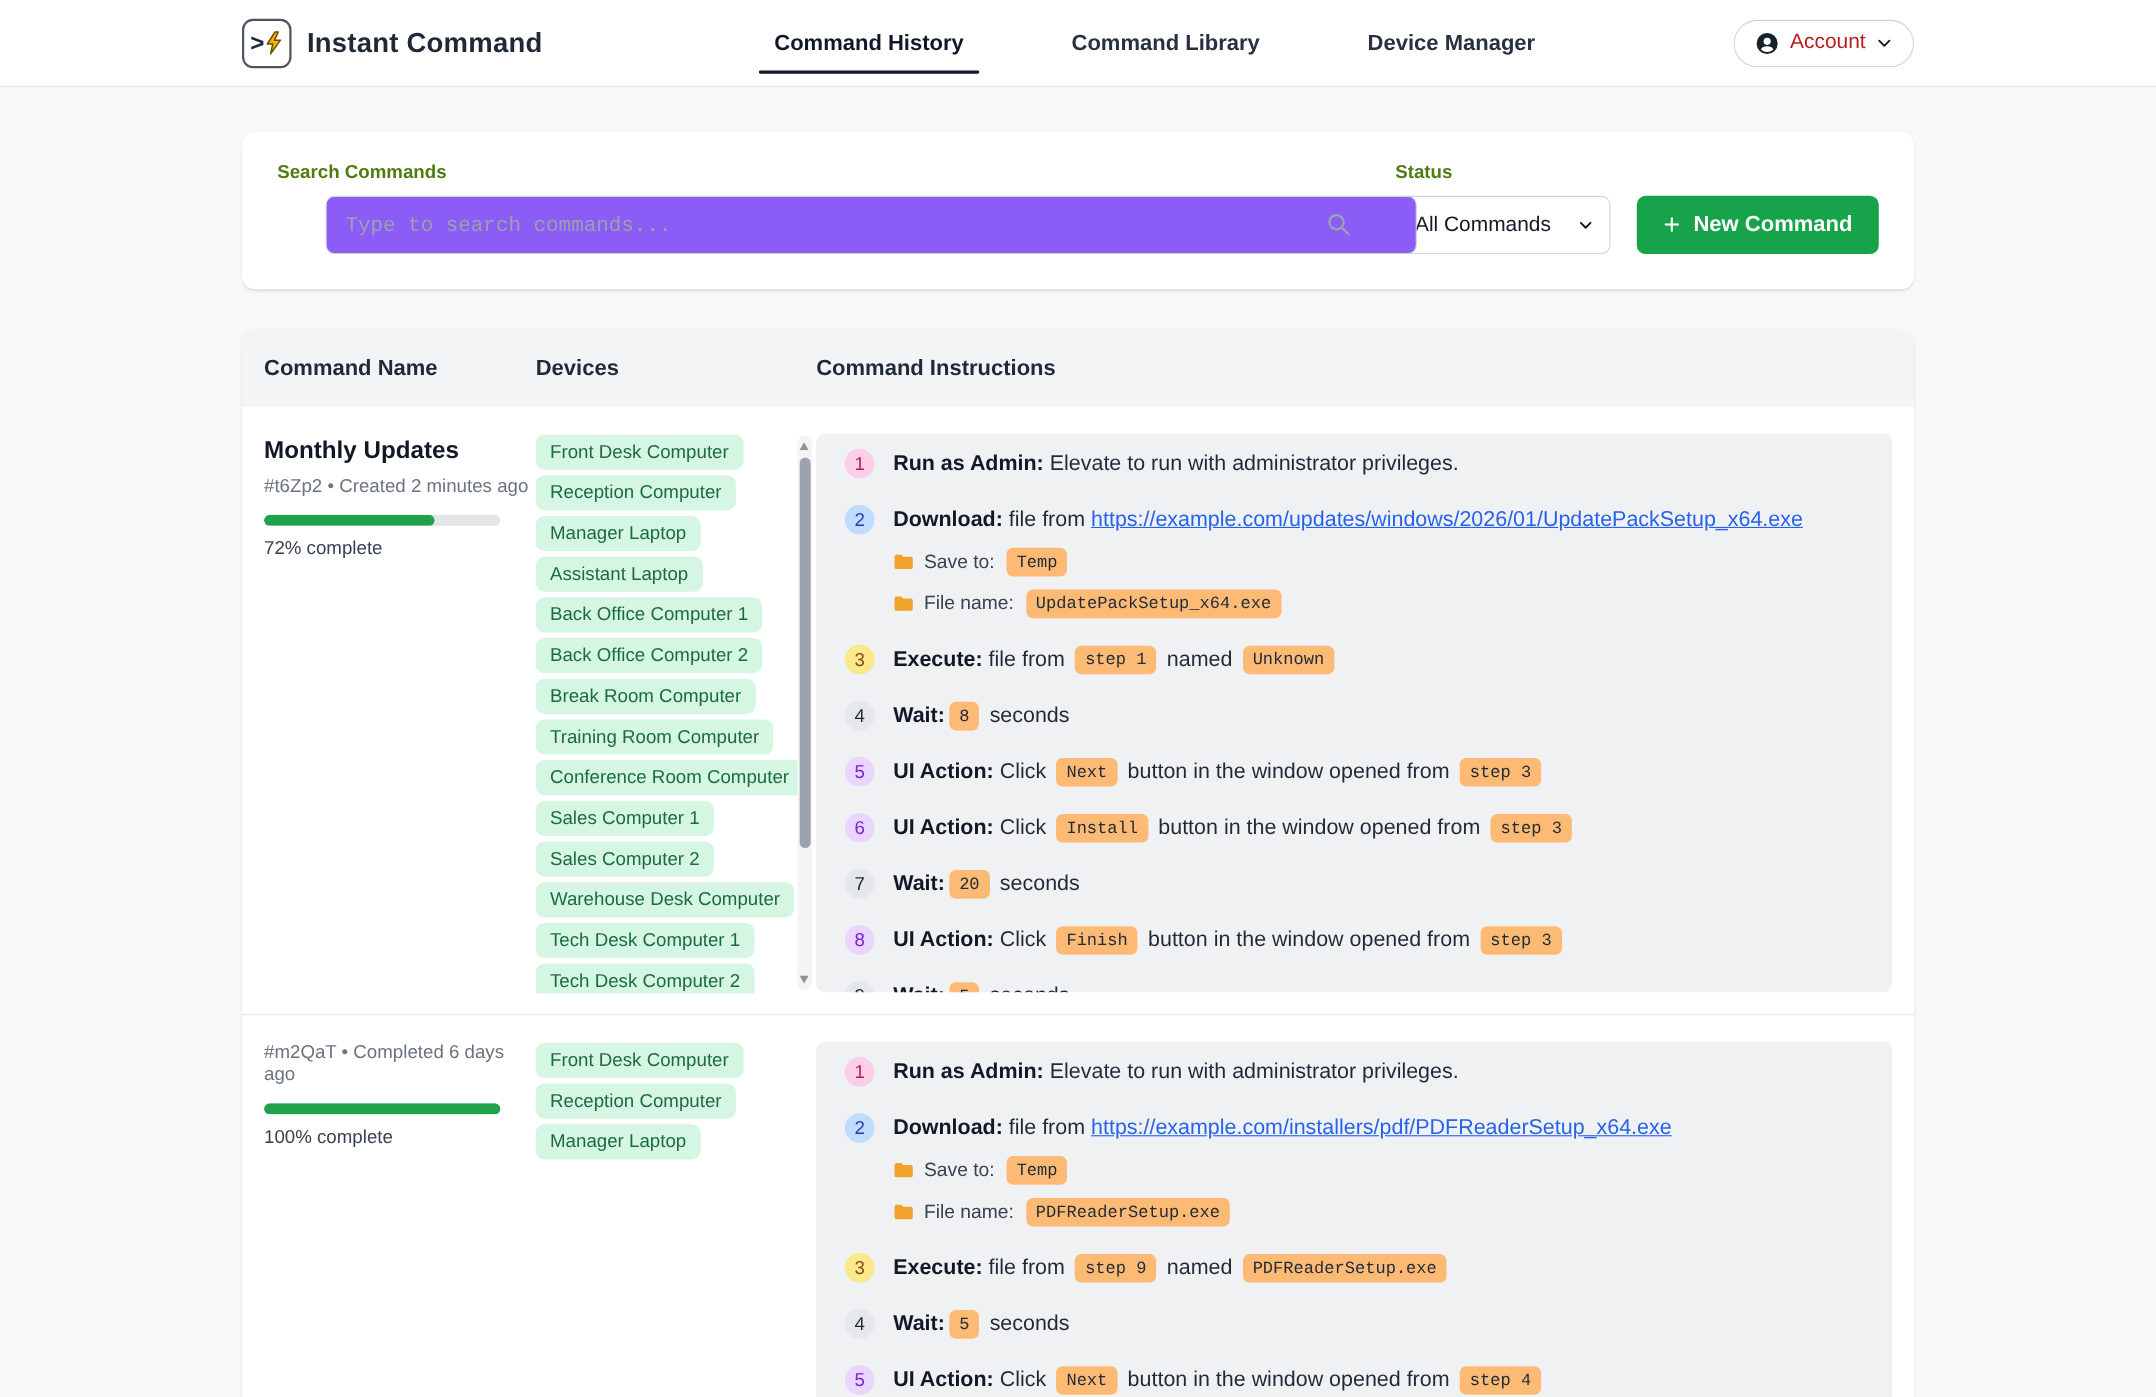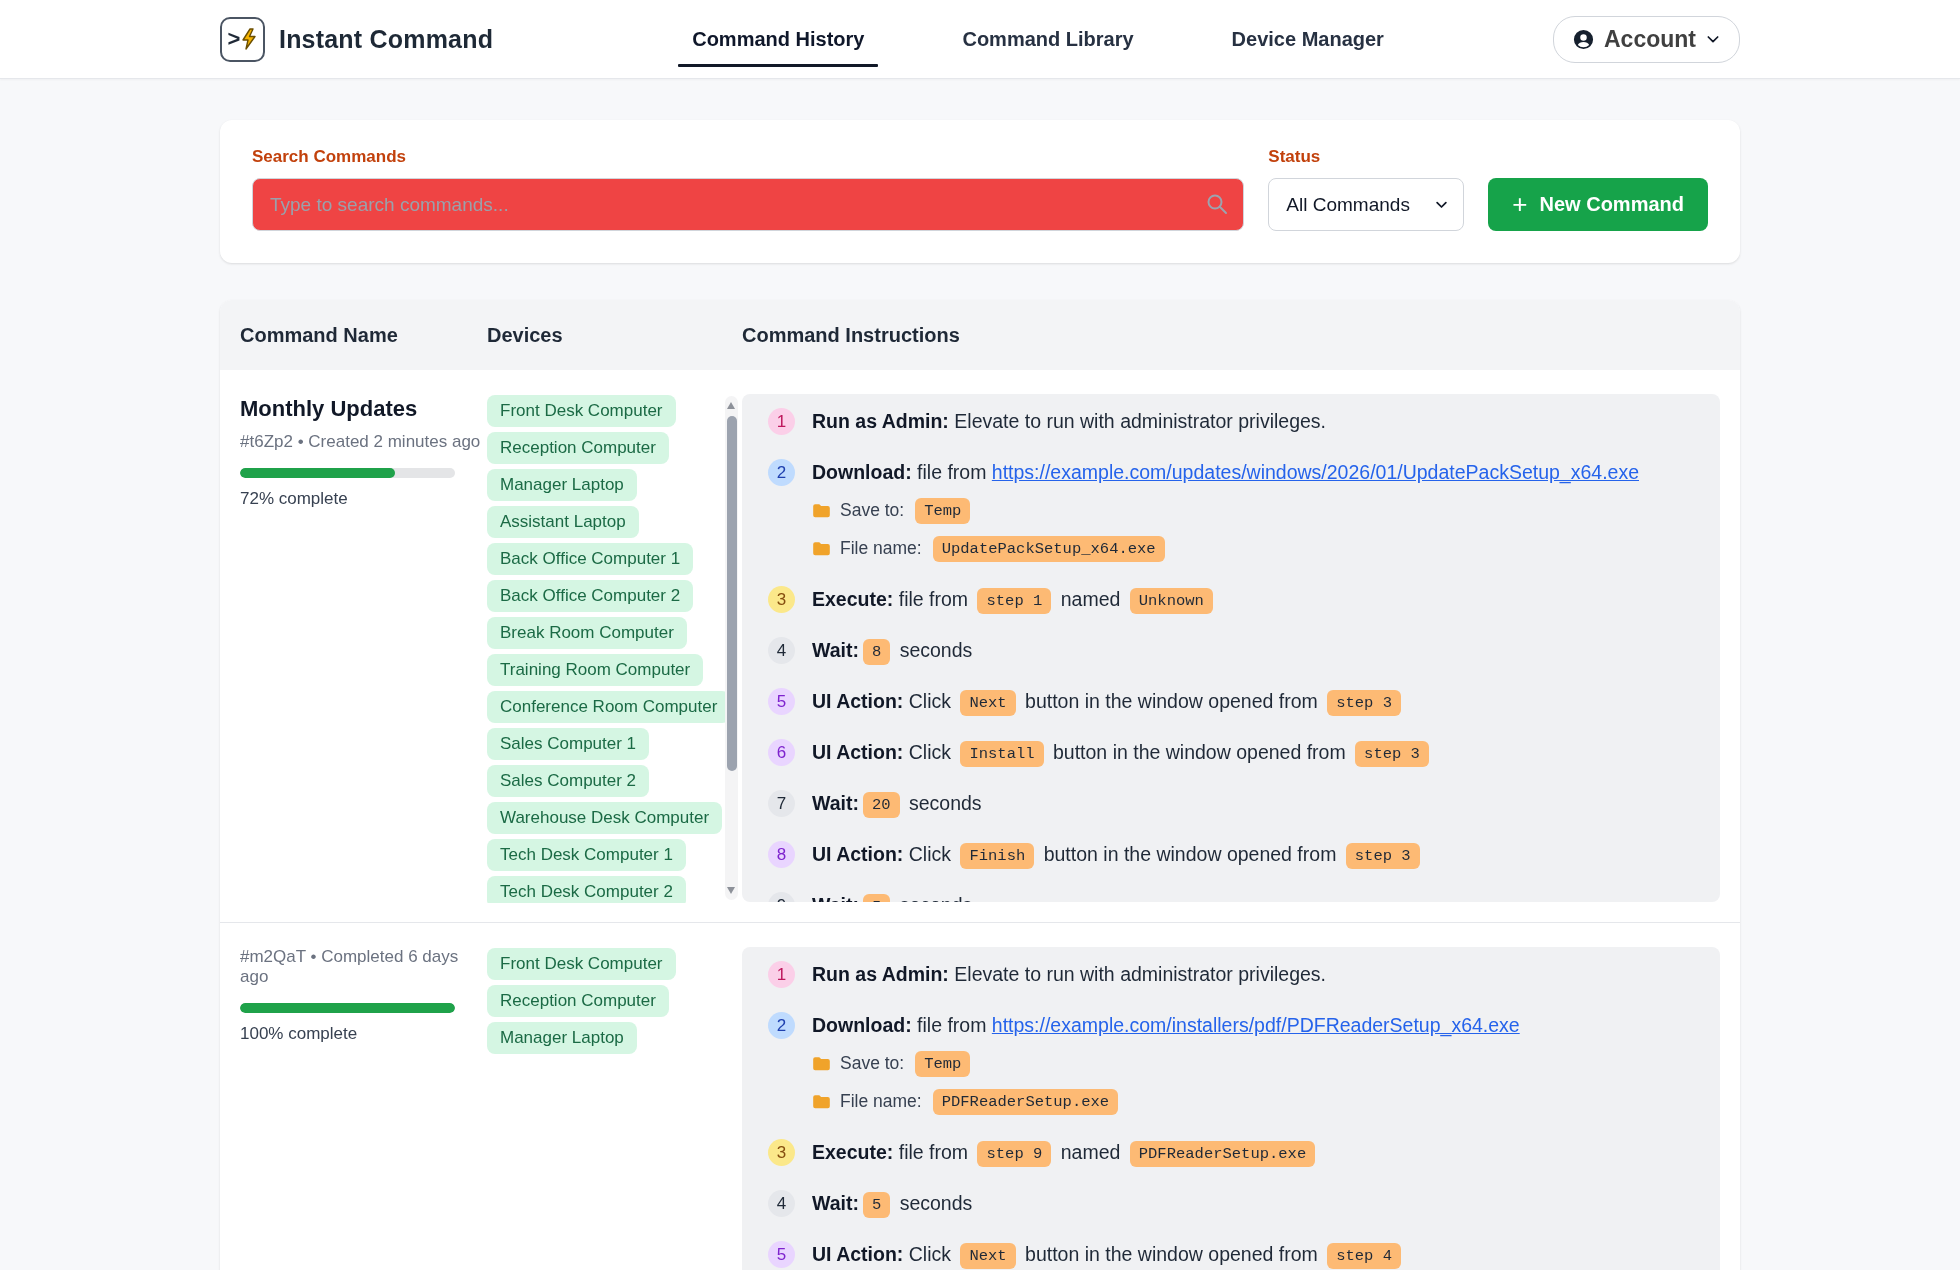--- a/index.html
+++ b/index.html
@@ -36,36 +36,36 @@
   .nav-item.active { font-weight: 700; color: #0f172a; }
   .nav-item.active::after {
     content: ""; position: absolute; left: -12px; right: -12px; bottom: -10px;
     height: 3px; background: #111827; border-radius: 1px;
   }
   .account-btn {
     display: flex; align-items: center; gap: 9px;
     border: 1px solid #d1d5db; border-radius: 22px; background: #fff;
     padding: 9px 18px; cursor: pointer; font-family: inherit;
   }
-  .account-label { font-size: 23px; font-weight: 700; color: #404040; }
+  .account-label { font-size: 19px; font-weight: 400; color: #b91c1c; }
   
   .page { width: 1520px; margin: 0 auto; padding-top: 41px; }
   .card {
     background: #fff; border-radius: 12px;
     box-shadow: 0 1px 3px rgba(0,0,0,.07), 0 1px 2px rgba(0,0,0,.05);
   }
   
   .search-card { padding: 27px 32px 32px 32px; display: flex; gap: 24px; }
-  .field-label { font-size: 17px; font-weight: 600; color: #c2410c; margin-bottom: 11px; display: block; }
+  .field-label { font-size: 17px; font-weight: 600; color: #4d7c0f; margin-bottom: 11px; display: block; }
   .search-col { flex: 1; }
   .search-wrap { position: relative; }
   .search-input {
     width: 100%; height: 53px; border: 1px solid #d1d5db; border-radius: 8px;
-    padding: 0 48px 0 17px; font-size: 19px; font-family: Liberation Sans, sans-serif; color: #111827;
-    outline: none; background: #ef4444;
+    padding: 0 48px 0 17px; font-size: 19px; font-family: Liberation Mono, monospace; color: #111827;
+    outline: none; background: #8b5cf6; margin-left: 44px;
   }
   .search-input::placeholder { color: #9aa1ab; }
   .search-icon { position: absolute; right: 15px; top: 14px; }
   .status-col { width: 196px; flex: none; }
   .select-box {
     width: 196px; height: 53px; border: 1px solid #d1d5db; border-radius: 8px;
     display: flex; align-items: center; justify-content: space-between;
     padding: 0 14px 0 17px; font-size: 19px; color: #111827; background: #fff; cursor: pointer;
   }
   .newcmd-col { flex: none; display: flex; align-items: flex-end; }

